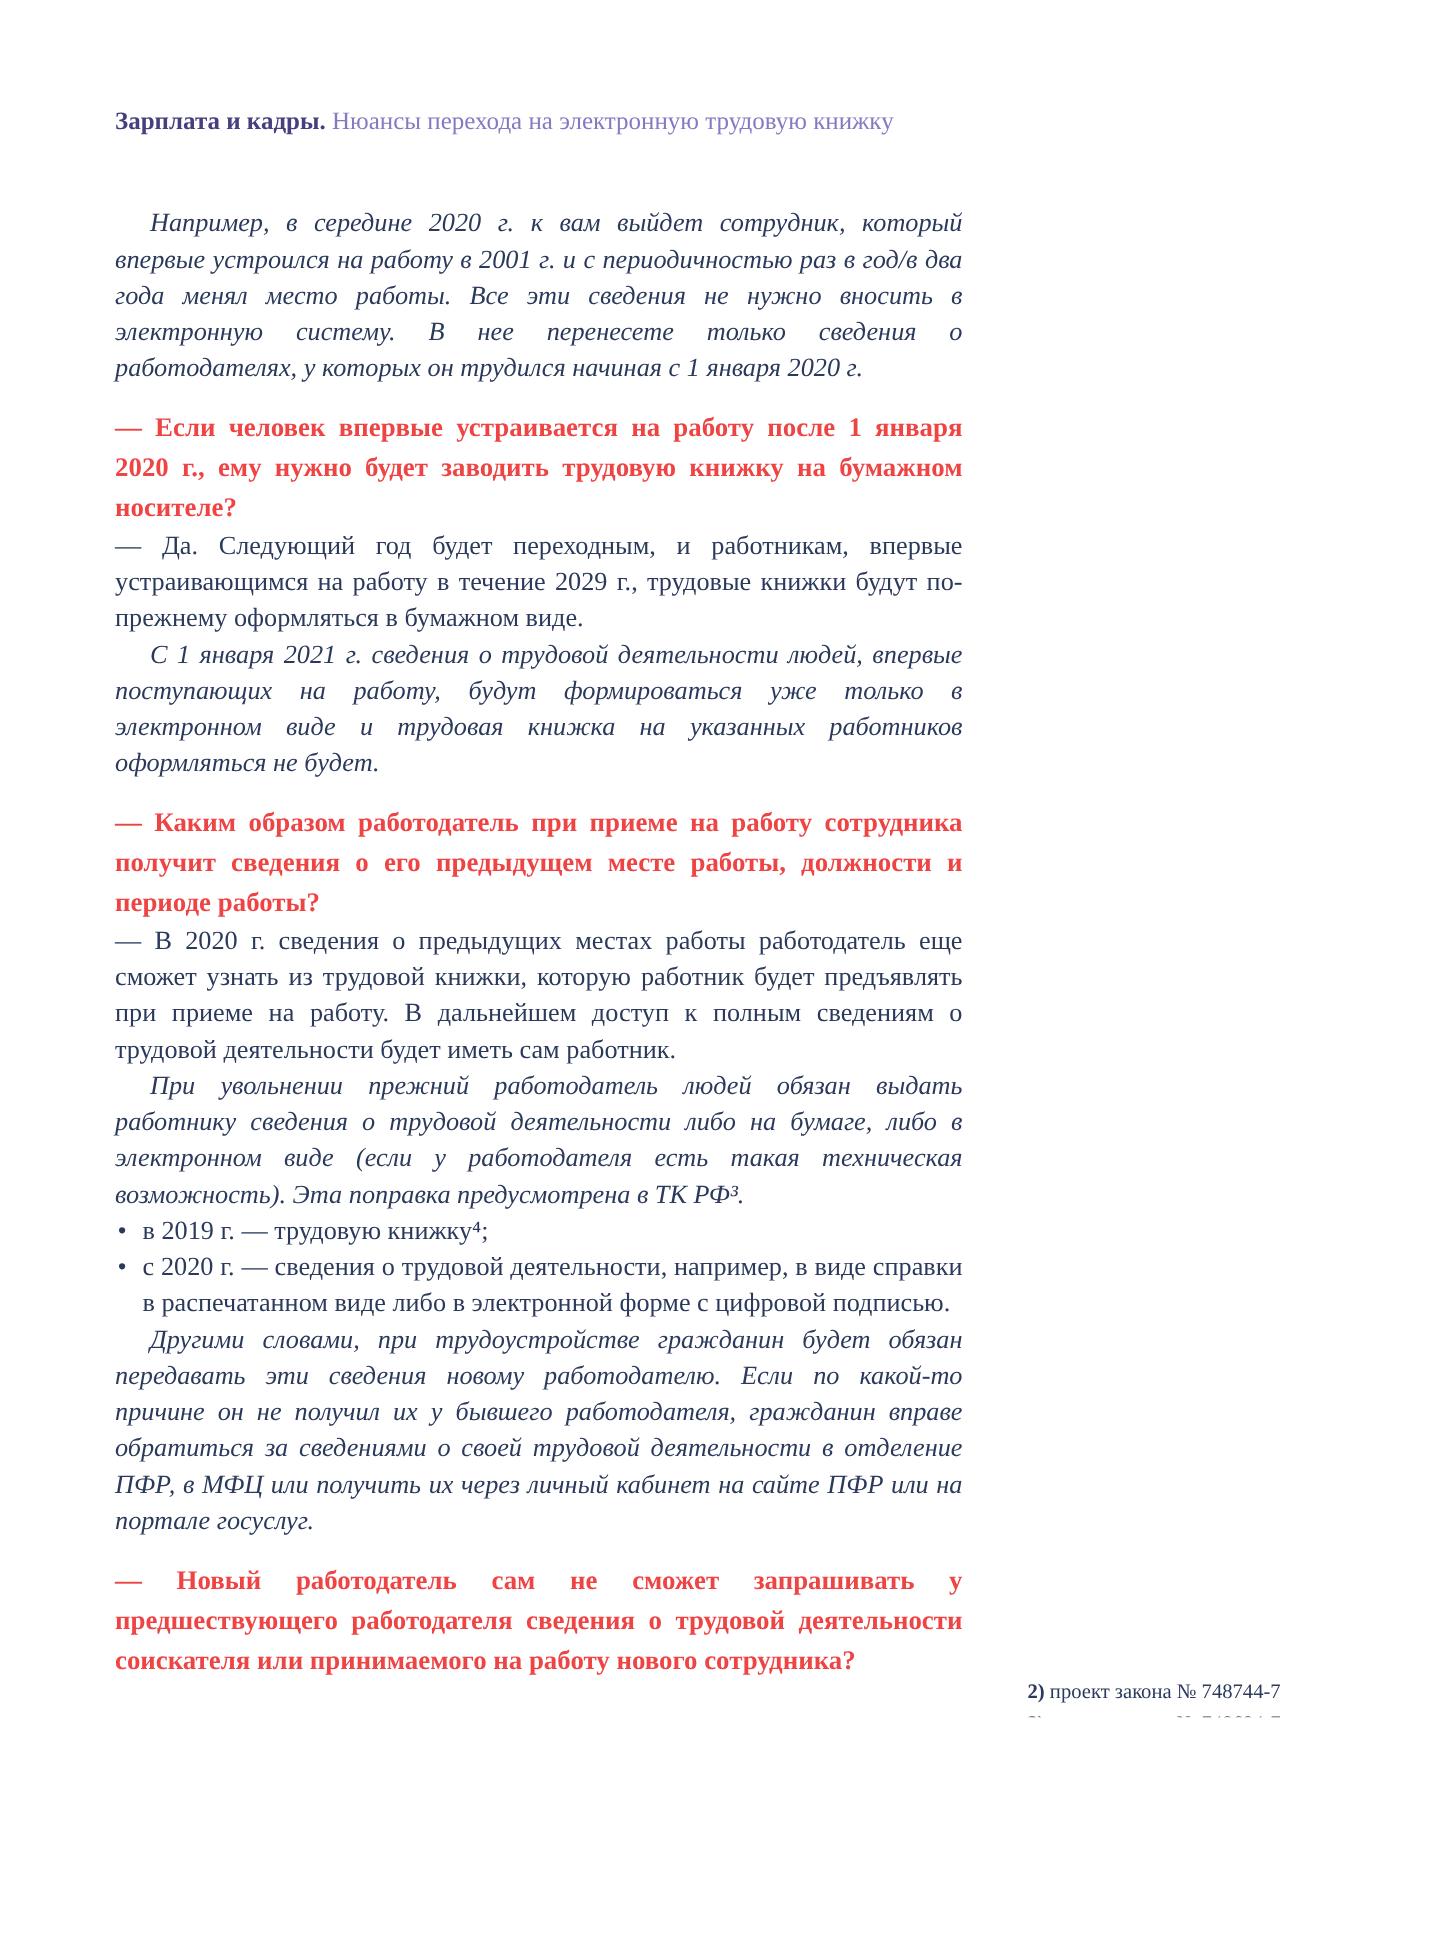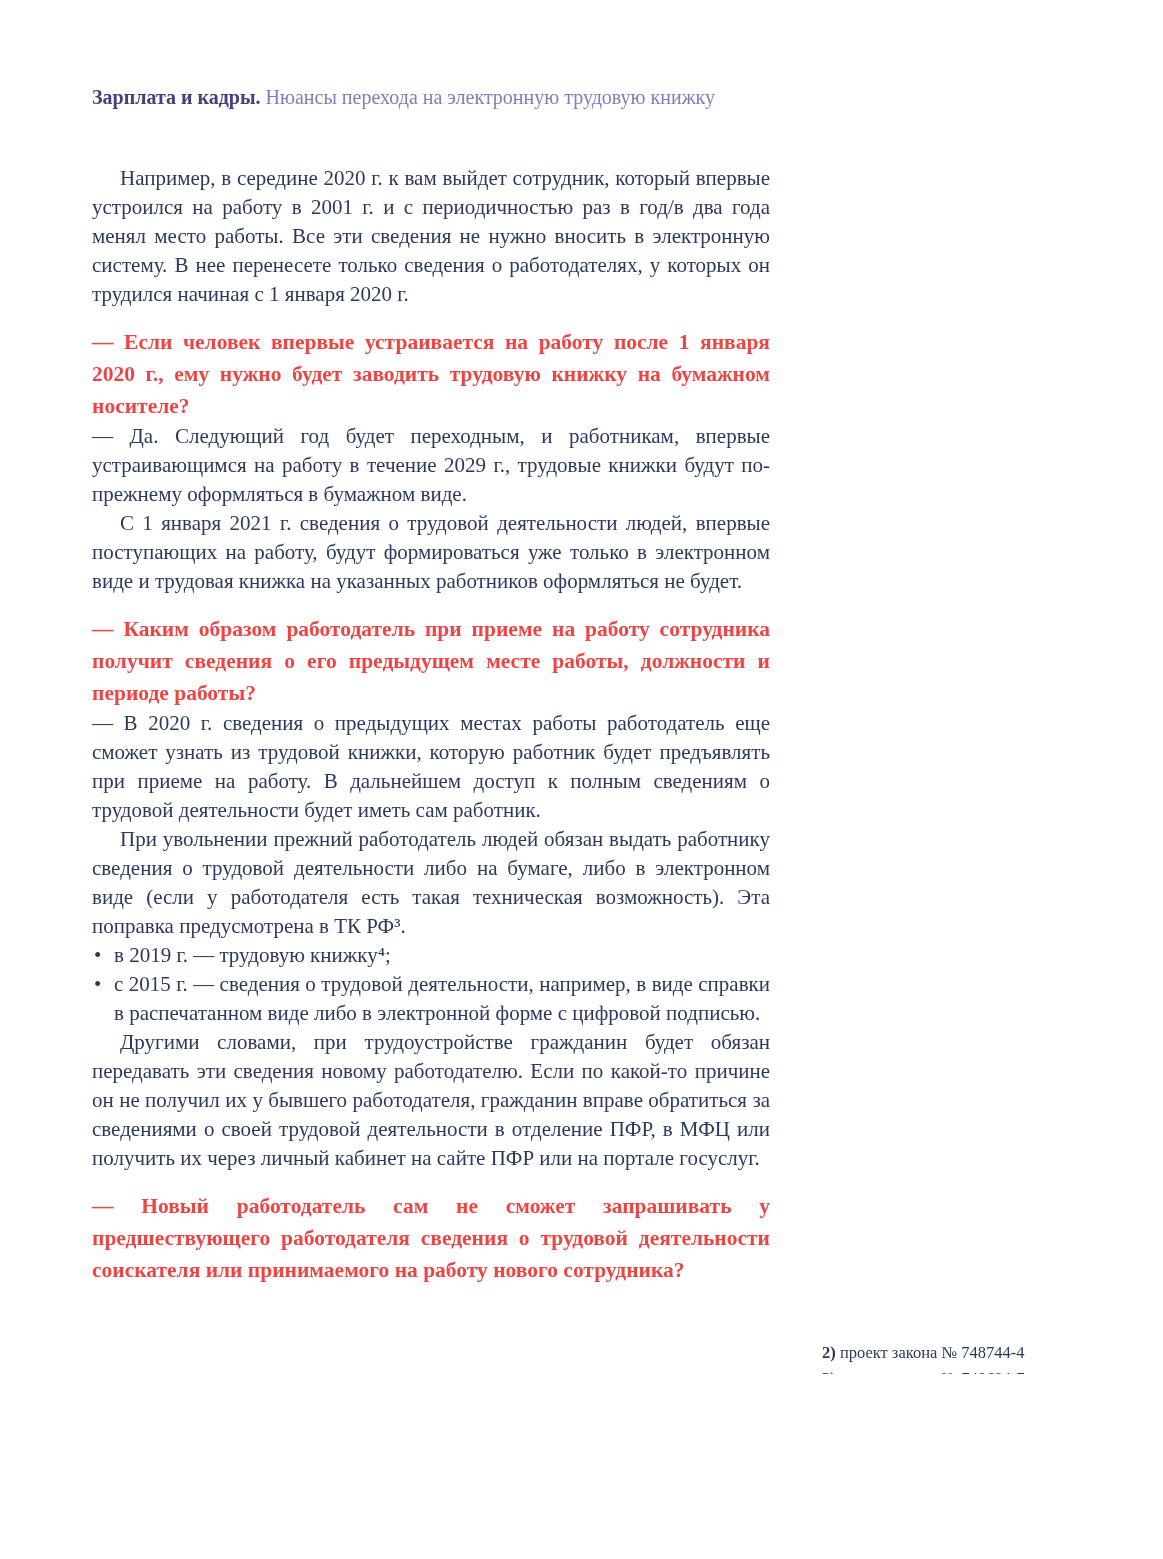--- a/index.html
+++ b/index.html
@@ -40,20 +40,21 @@
     width: 678px;
     font-size: 21px;
     line-height: 29px;
     text-align: justify;
   }
   .para {
     margin: 0;
   }
   .para.indent {
     text-indent: 28px;
+    font-style: italic;
   }
   .question {
     margin: 17px 0 0 0;
     font-weight: bold;
     font-size: 21.5px;
     line-height: 32px;
     color: #ef4444;
   }
   .bullet-item {
     position: relative;
@@ -102,29 +103,29 @@
     <p class="question">— Если человек впервые устраивается на работу после 1 января 2020 г., ему нужно будет заводить трудовую книжку на бумажном носителе?</p>
     <p class="para">— Да. Следующий год будет переходным, и работникам, впервые устраивающимся на работу в течение 2029 г., трудовые книжки будут по-прежнему оформляться в бумажном виде.</p>
     <p class="para indent">С 1 января 2021 г. сведения о трудовой деятельности людей, впервые поступающих на работу, будут формироваться уже только в электронном виде и трудовая книжка на указанных работников оформляться не будет.</p>
     <p class="question">— Каким образом работодатель при приеме на работу сотрудника получит сведения о его предыдущем месте работы, должности и периоде работы?</p>
     <p class="para">— В 2020 г. сведения о предыдущих местах работы работодатель еще сможет узнать из трудовой книжки, которую работник будет предъявлять при приеме на работу. В дальнейшем доступ к полным сведениям о трудовой деятельности будет иметь сам работник.</p>
     <p class="para indent">При увольнении прежний работодатель людей обязан выдать работнику сведения о трудовой деятельности либо на бумаге, либо в электронном виде (если у работодателя есть такая техническая возможность). Эта поправка предусмотрена в ТК РФ³.</p>
     <p class="bullet-item">
       <span class="bullet">•</span><span>в 2019 г. — трудовую книжку⁴;</span>
     </p>
     <p class="bullet-item">
-      <span class="bullet">•</span><span>с 2015 г. — сведения о трудовой деятельности, например, в виде справки в распечатанном виде либо в электронной форме с цифровой подписью.</span>
+      <span class="bullet">•</span><span>с 2020 г. — сведения о трудовой деятельности, например, в виде справки в распечатанном виде либо в электронной форме с цифровой подписью.</span>
     </p>
     <p class="para indent">Другими словами, при трудоустройстве гражданин будет обязан передавать эти сведения новому работодателю. Если по какой-то причине он не получил их у бывшего работодателя, гражданин вправе обратиться за сведениями о своей трудовой деятельности в отделение ПФР, в МФЦ или получить их через личный кабинет на сайте ПФР или на портале госуслуг.</p>
     <p class="question">— Новый работодатель сам не сможет запрашивать у предшествующего работодателя сведения о трудовой деятельности соискателя или принимаемого на работу нового сотрудника?</p>
   </div>
 
   <div class="footnotes">
     <p class="footnote">
-      <span class="fn-num">2)</span><span class="fn-text"> проект закона № 748744-4</span>
+      <span class="fn-num">2)</span><span class="fn-text"> проект закона № 748744-7</span>
     </p>
     <p class="footnote">
       <span class="fn-num">3)</span><span class="fn-text"> проект закона № 748684-7</span>
     </p>
     <p class="footnote">
       <span class="fn-num">4)</span><span class="fn-text"> ст. 83 ТК РФ</span>
     </p>
   </div>
 
   <div class="page-number">66</div>

